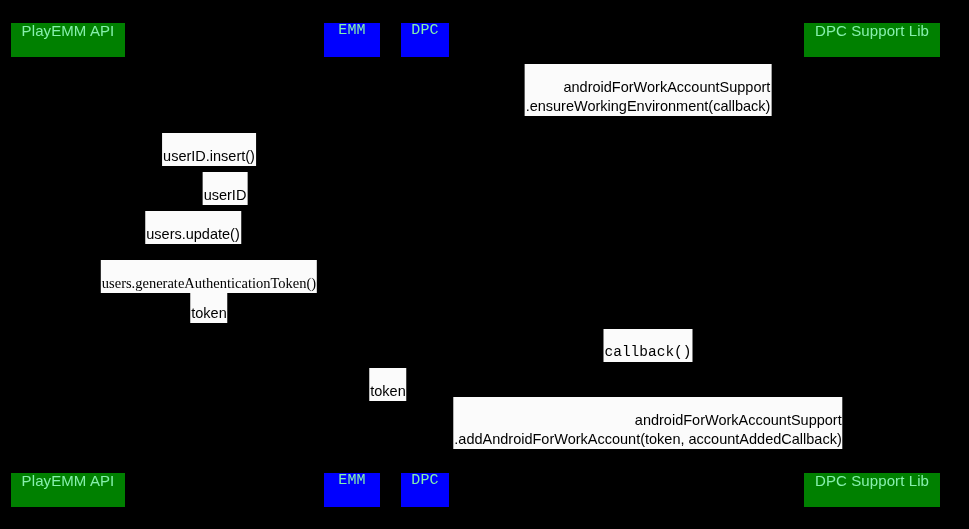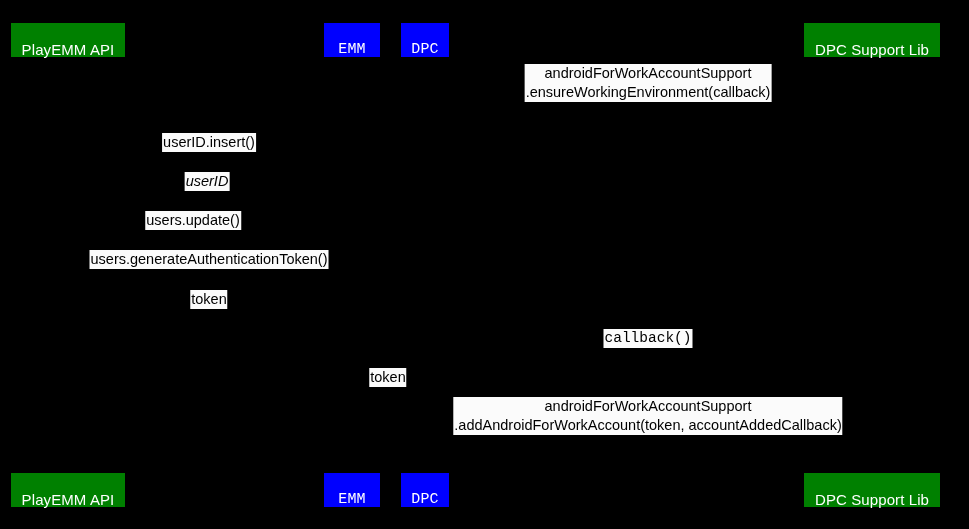--- a/index.html
+++ b/index.html
@@ -12,23 +12,23 @@
     position: relative;
     width: 969px;
     height: 529px;
     background: #000000;
     overflow: hidden;
     font-family: "Liberation Sans", sans-serif;
   }
   .participant {
     position: absolute;
     display: flex;
-    align-items: flex-end;
+    align-items: flex-start;
     justify-content: center;
-    color: #ffffff;
+    color: #86efac;
     font-size: 15px;
     line-height: 1;
     box-sizing: border-box;
     white-space: nowrap;
     letter-spacing: 0.1px;
   }
   .participant.green { background: #008000; }
   .participant.blue  { background: #0000ff; font-family: Liberation Mono, monospace; }
 
   .lifeline {
@@ -38,25 +38,25 @@
     top: 57px;
     height: 416px;
   }
 
   .msg-label {
     position: absolute;
     background: #fbfbfb;
     color: #000000;
     font-size: 14.5px;
     line-height: 19px;
-    text-align: center;
+    text-align: right;
     white-space: pre;
     box-sizing: border-box;
     transform: translateX(-50%);
-    padding: 0 1px 0 1px;
+    padding: 14px 1px 0 1px;
     letter-spacing: 0px;
   }
 </style>
 </head>
 <body>
 
 <div id="canvas">
 
   <div id="lifelines">
       <div class="lifeline" style="left: 68px;"></div>
@@ -77,23 +77,23 @@
       </div>
       <div class="participant green" style="left: 804px; top: 23px; width: 136px; height: 34px;">
         <span>DPC Support Lib</span>
       </div>
     </div>
 
   <div id="messages">
       <div class="msg-label" style="left: 648px; top: 64px;">androidForWorkAccountSupport
 .ensureWorkingEnvironment(callback)</div>
       <div class="msg-label" style="left: 209px; top: 133px;">userID.insert()</div>
-      <div class="msg-label" style="left: 207px; top: 172px; font-style: italic;">userID</div>
+      <div class="msg-label" style="left: 225px; top: 172px;">userID</div>
       <div class="msg-label" style="left: 193px; top: 211px;">users.update()</div>
-      <div class="msg-label" style="left: 209px; top: 250px;">users.generateAuthenticationToken()</div>
+      <div class="msg-label" style="left: 209px; top: 260px; font-family: Liberation Serif, serif;">users.generateAuthenticationToken()</div>
       <div class="msg-label" style="left: 209px; top: 290px;">token</div>
       <div class="msg-label" style="left: 648px; top: 329px; font-family: Liberation Mono, monospace;">callback()</div>
       <div class="msg-label" style="left: 388px; top: 368px;">token</div>
       <div class="msg-label" style="left: 648px; top: 397px;">androidForWorkAccountSupport
 .addAndroidForWorkAccount(token, accountAddedCallback)</div>
     </div>
 
   <div id="participants-bottom">
       <div class="participant green" style="left: 11px; top: 473px; width: 114px; height: 34px;">
         <span>PlayEMM API</span>

